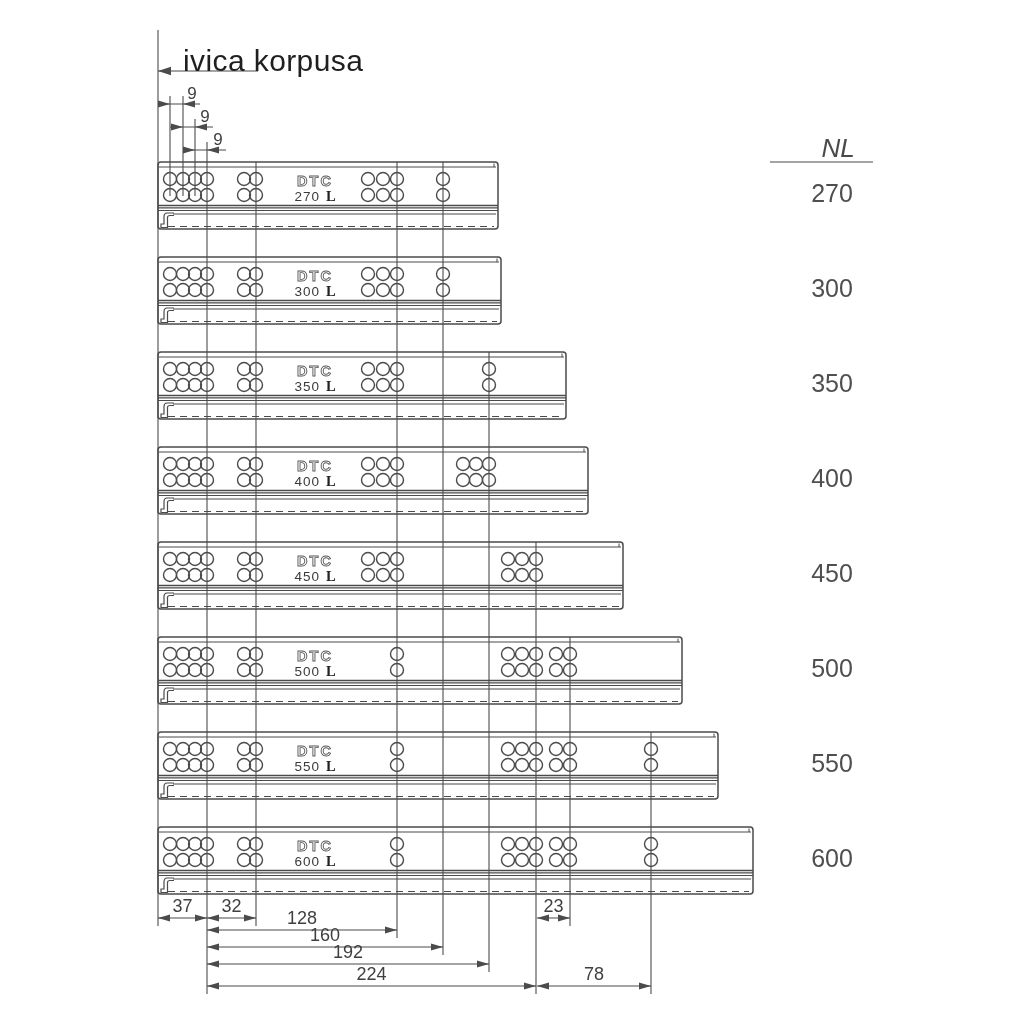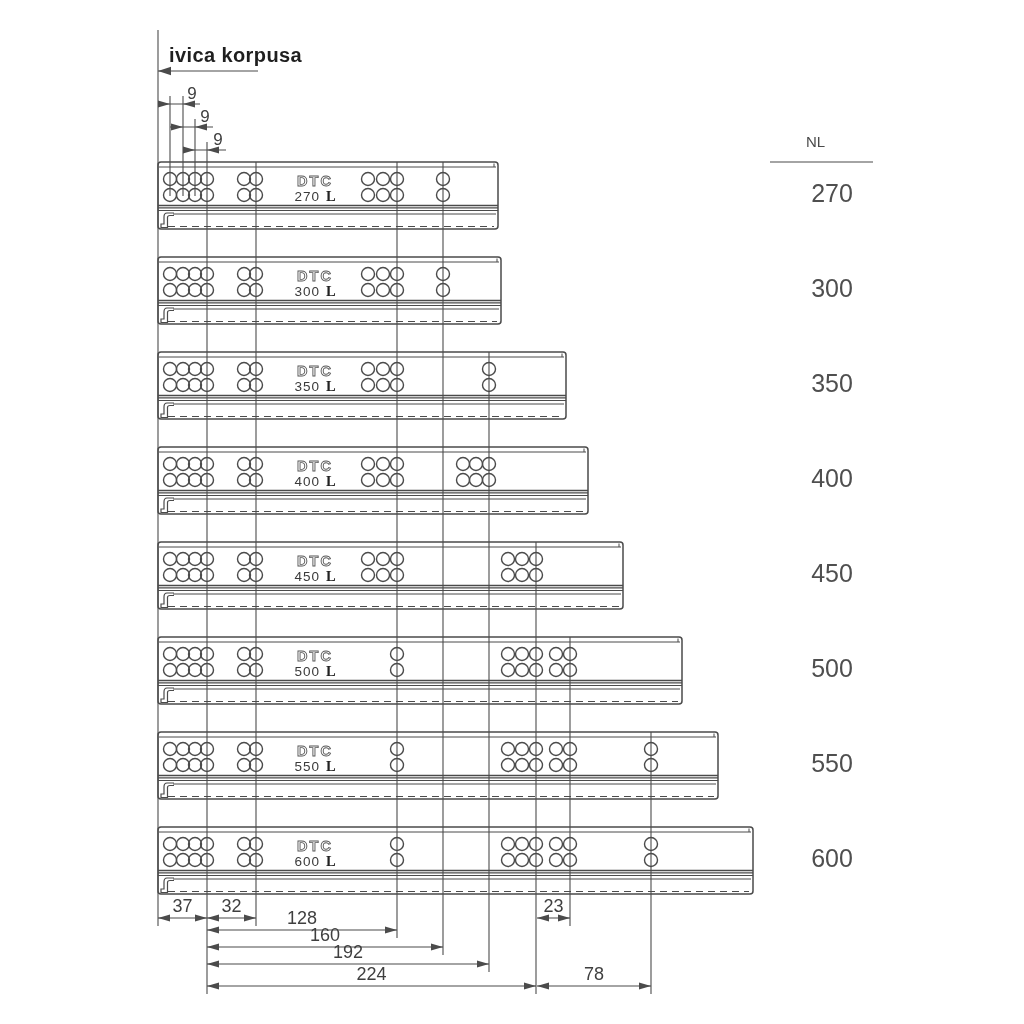--- a/index.html
+++ b/index.html
@@ -4,26 +4,26 @@
 <style>
   html,body{margin:0;padding:0;}
   body{
     width:1024px;height:1024px;background:#ffffff;
     font-family:"Liberation Sans",sans-serif;
     position:relative;overflow:hidden;
   }
   .stage{position:relative;width:1024px;height:1024px;}
   svg{position:absolute;left:0;top:0;}
   .edge-label{
-    position:absolute;left:169px;top:44px;
-    font-size:20px;color:#1f1f1f;letter-spacing:.4px;white-space:nowrap;font-weight:bold;
+    position:absolute;left:183px;top:44px;
+    font-size:30px;color:#1f1f1f;letter-spacing:.4px;white-space:nowrap;
   }
   .nl-header{
-    position:absolute;left:806px;top:133px;width:64px;text-align:left;
-    font-size:15px;color:#4a4a4a;
+    position:absolute;left:806px;top:133px;width:64px;text-align:center;
+    font-size:26px;color:#4a4a4a;font-style:italic;
   }
   text{font-family:"Liberation Sans",sans-serif;}
   .dim-text{fill:#3f3f3f;font-size:18px;}
   .dim9-text{fill:#3f3f3f;font-size:17px;}
   .nl-text{fill:#4f4f4f;font-size:25px;}
   .brand-text{
     fill:#ffffff;stroke:#565656;stroke-width:.9px;
     font-weight:bold;font-size:14.5px;letter-spacing:2px;
   }
   .rail-num-text{fill:#3a3a3a;font-size:13.5px;letter-spacing:1px;}

